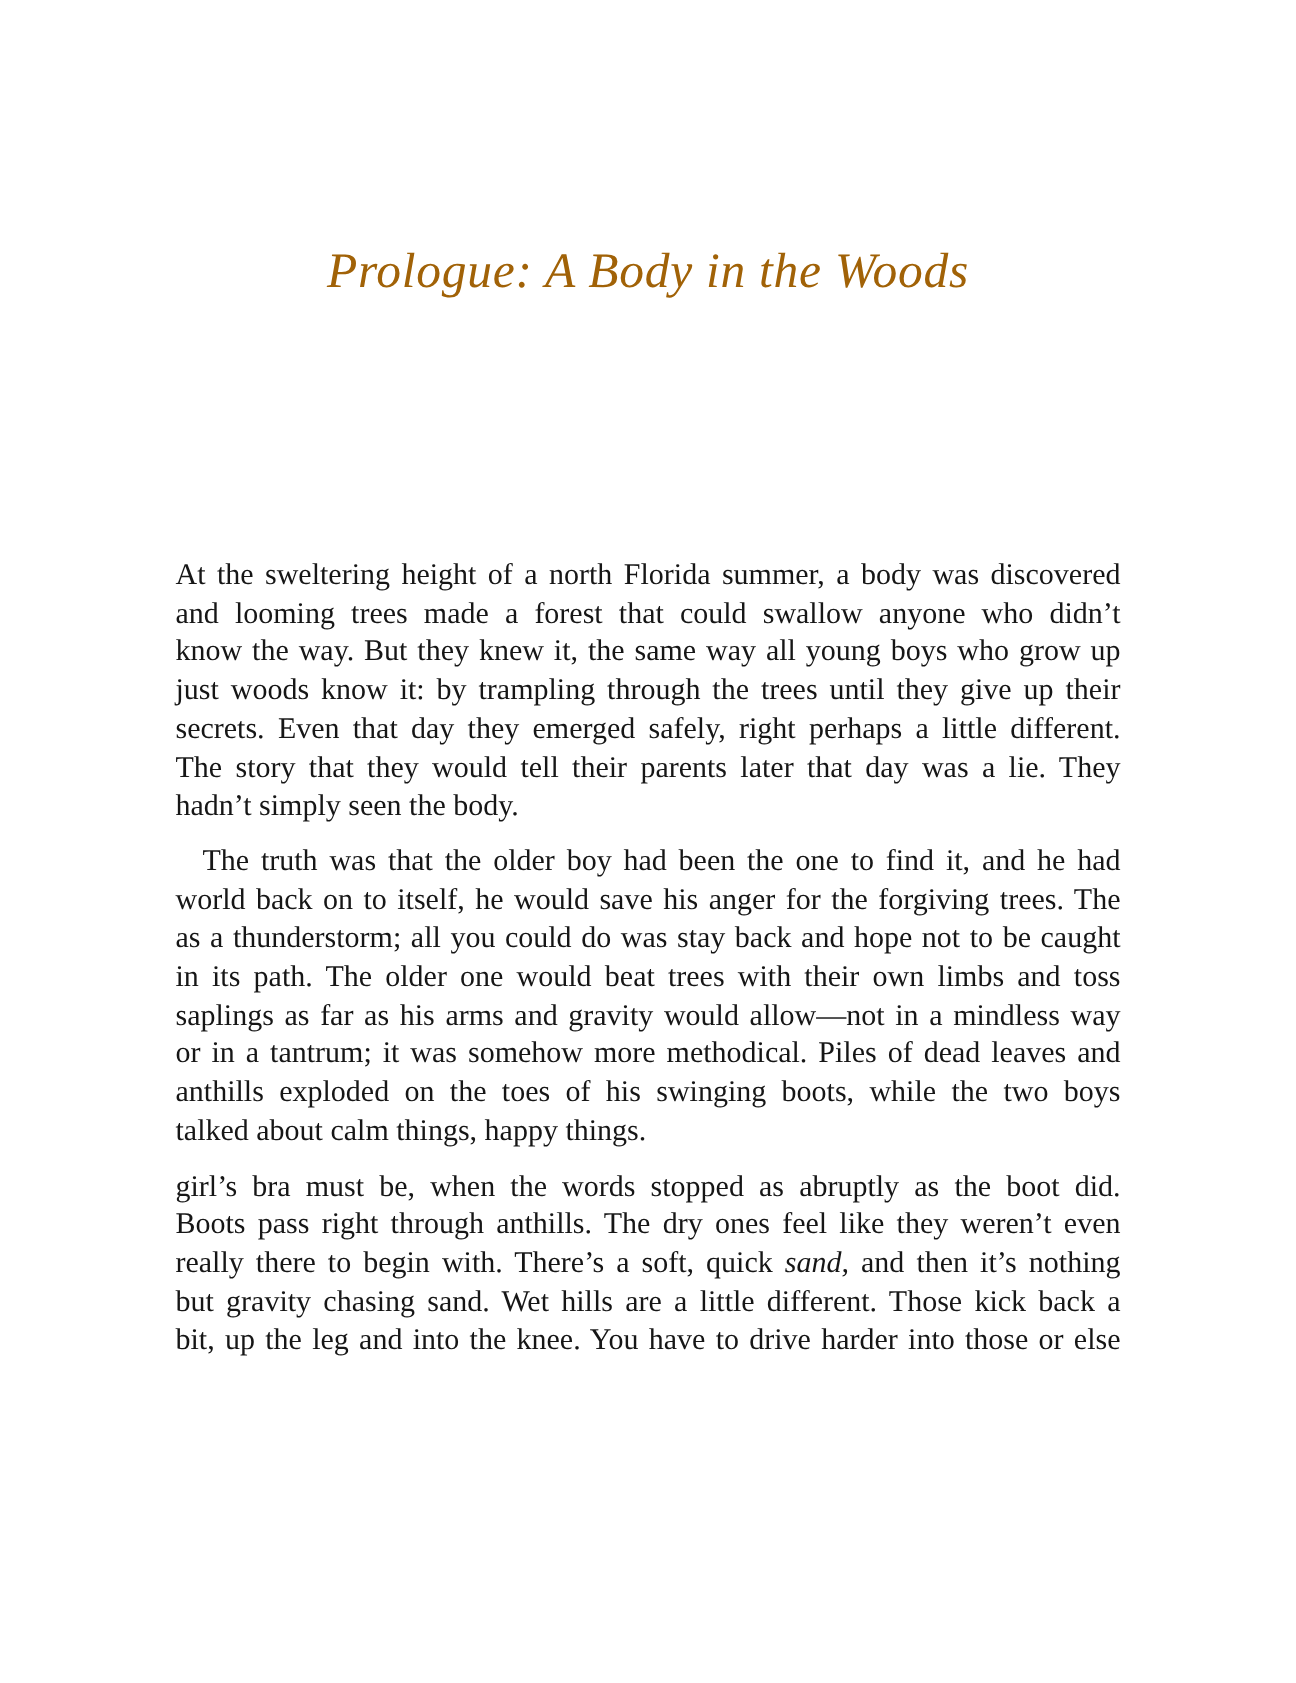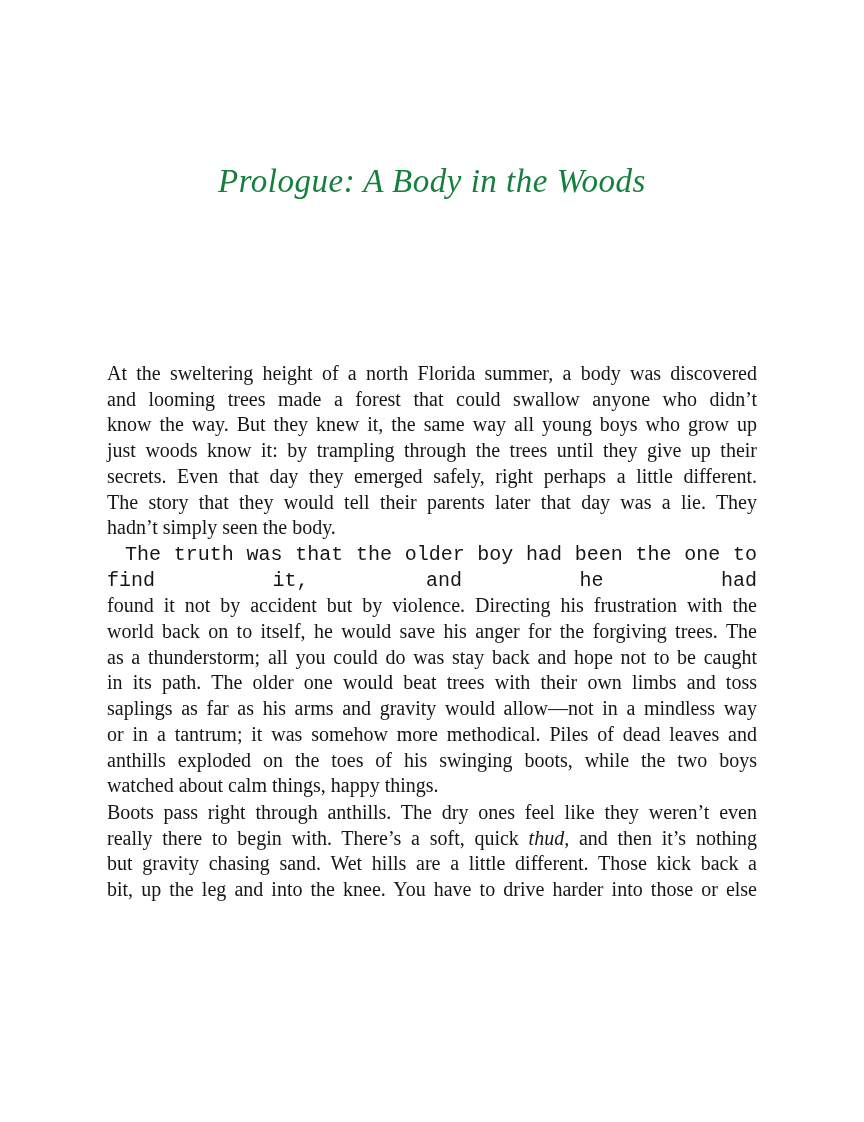--- a/index.html
+++ b/index.html
@@ -21,43 +21,42 @@
     top: 163px;
     left: 0;
     width: 864px;
     margin: 0;
     text-align: center;
     font-style: italic;
     font-weight: normal;
     font-size: 33px;
     line-height: 1.1;
     letter-spacing: 0.5px;
-    color: #15803d;
+    color: #a16207;
   }
   .page-body {
     position: absolute;
     top: 360px;
     left: 106px;
     width: 652px;
     font-size: 20px;
     line-height: 25.7px;
   }
   .paragraph {
-    margin: 1px;
+    margin: 11px;
   }
   .line {
     text-align: justify;
     text-align-last: justify;
   }
   .line.last {
     text-align-last: left;
   }
   .line.indent {
     text-indent: 18px;
-    font-family: Liberation Mono, monospace;
   }
   .line i {
     font-style: italic;
   }
 </style>
 </head>
 <body>
 
 <div class="page">
   <h1 class="chapter-title">Prologue: A Body in the Woods</h1>
@@ -66,29 +65,29 @@
         <div class="line">At the sweltering height of a north Florida summer, a body was discovered</div>
         <div class="line">and looming trees made a forest that could swallow anyone who didn’t</div>
         <div class="line">know the way. But they knew it, the same way all young boys who grow up</div>
         <div class="line">just woods know it: by trampling through the trees until they give up their</div>
         <div class="line">secrets. Even that day they emerged safely, right perhaps a little different.</div>
         <div class="line">The story that they would tell their parents later that day was a lie. They</div>
         <div class="line last">hadn’t simply seen the body.</div>
       </div>
       <div class="paragraph">
         <div class="line indent">The truth was that the older boy had been the one to find it, and he had</div>
-        <div class="line">found it not by accident but by violence. Directing his frustration with the</div>
         <div class="line">world back on to itself, he would save his anger for the forgiving trees. The</div>
         <div class="line">as a thunderstorm; all you could do was stay back and hope not to be caught</div>
         <div class="line">in its path. The older one would beat trees with their own limbs and toss</div>
         <div class="line">saplings as far as his arms and gravity would allow—not in a mindless way</div>
         <div class="line">or in a tantrum; it was somehow more methodical. Piles of dead leaves and</div>
         <div class="line">anthills exploded on the toes of his swinging boots, while the two boys</div>
-        <div class="line last">watched about calm things, happy things.</div>
+        <div class="line last">talked about calm things, happy things.</div>
       </div>
       <div class="paragraph">
+        <div class="line">girl’s bra must be, when the words stopped as abruptly as the boot did.</div>
         <div class="line">Boots pass right through anthills. The dry ones feel like they weren’t even</div>
-        <div class="line">really there to begin with. There’s a soft, quick <i>thud,</i> and then it’s nothing</div>
+        <div class="line">really there to begin with. There’s a soft, quick <i>sand,</i> and then it’s nothing</div>
         <div class="line">but gravity chasing sand. Wet hills are a little different. Those kick back a</div>
         <div class="line">bit, up the leg and into the knee. You have to drive harder into those or else</div>
       </div>
     </div>
 </div>
 
 </body></html>

